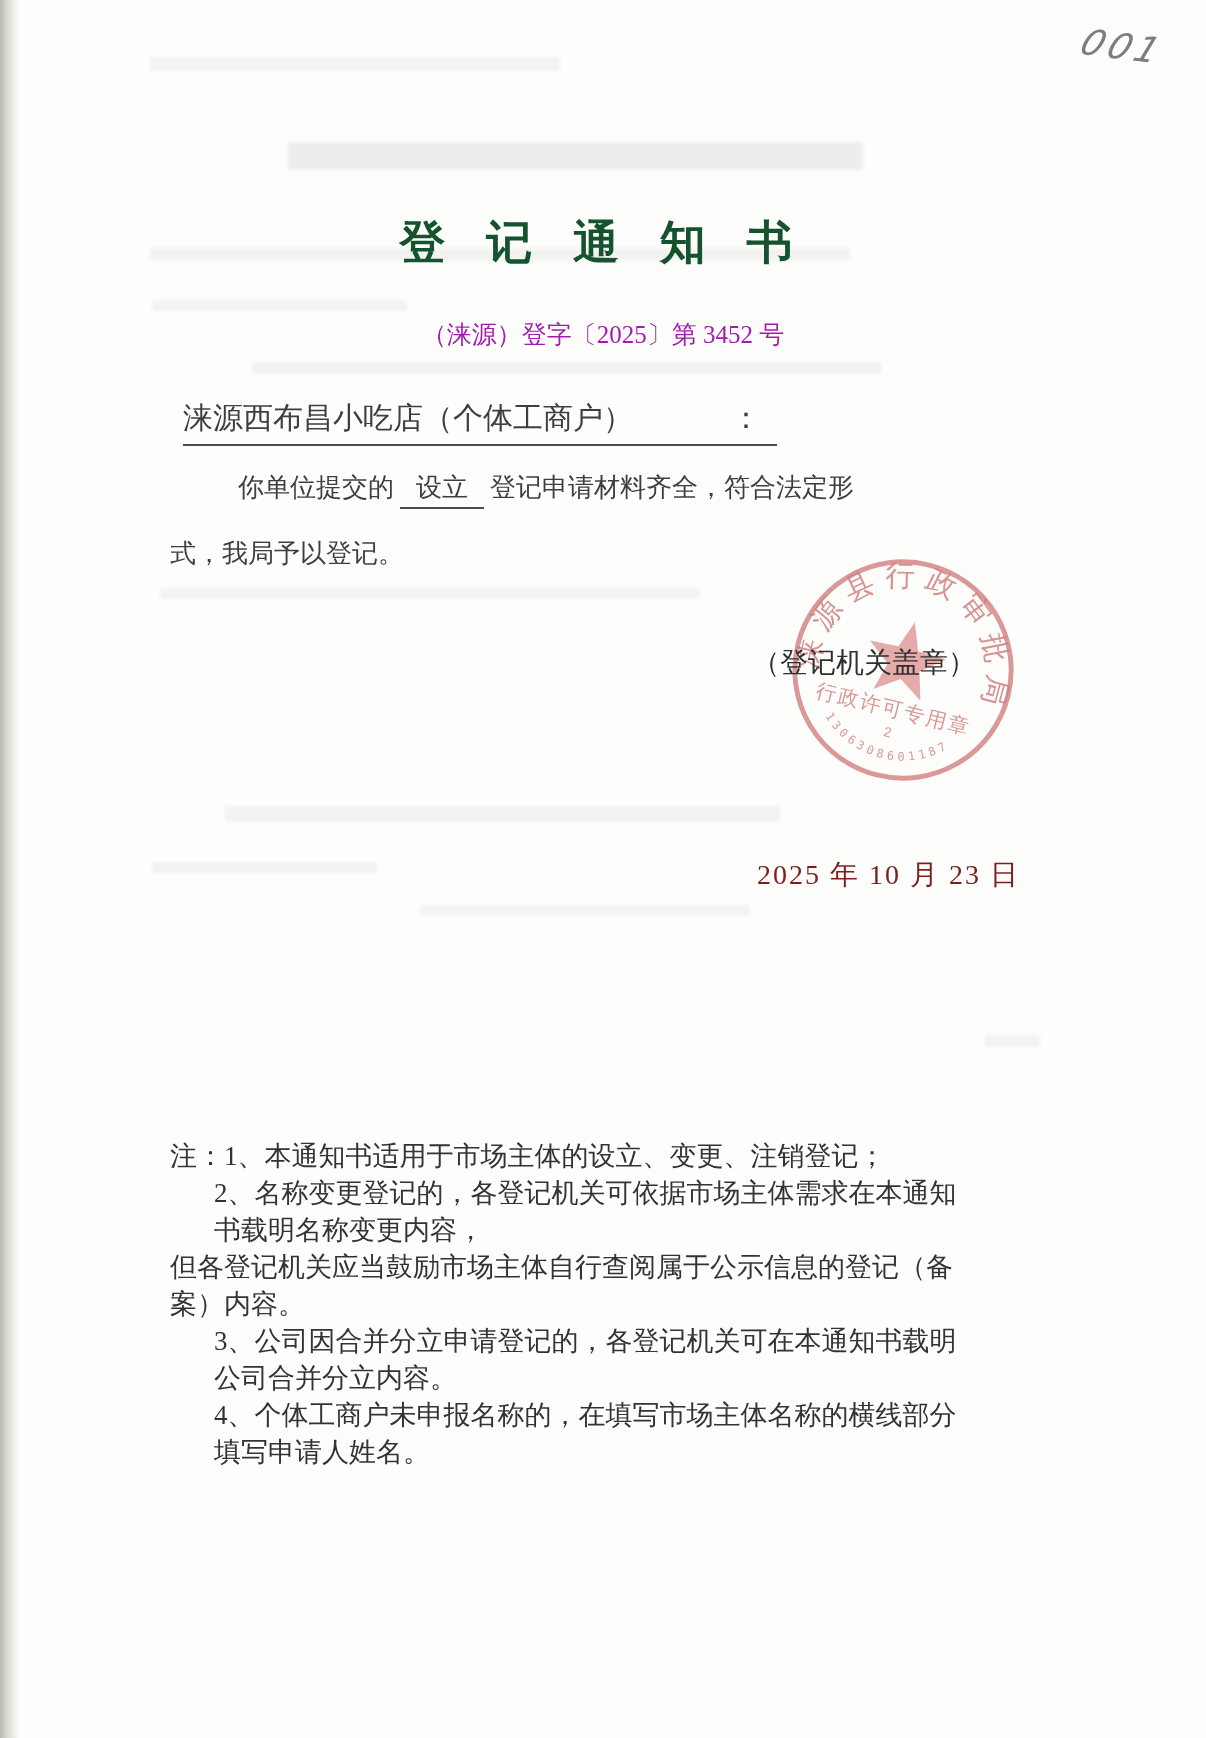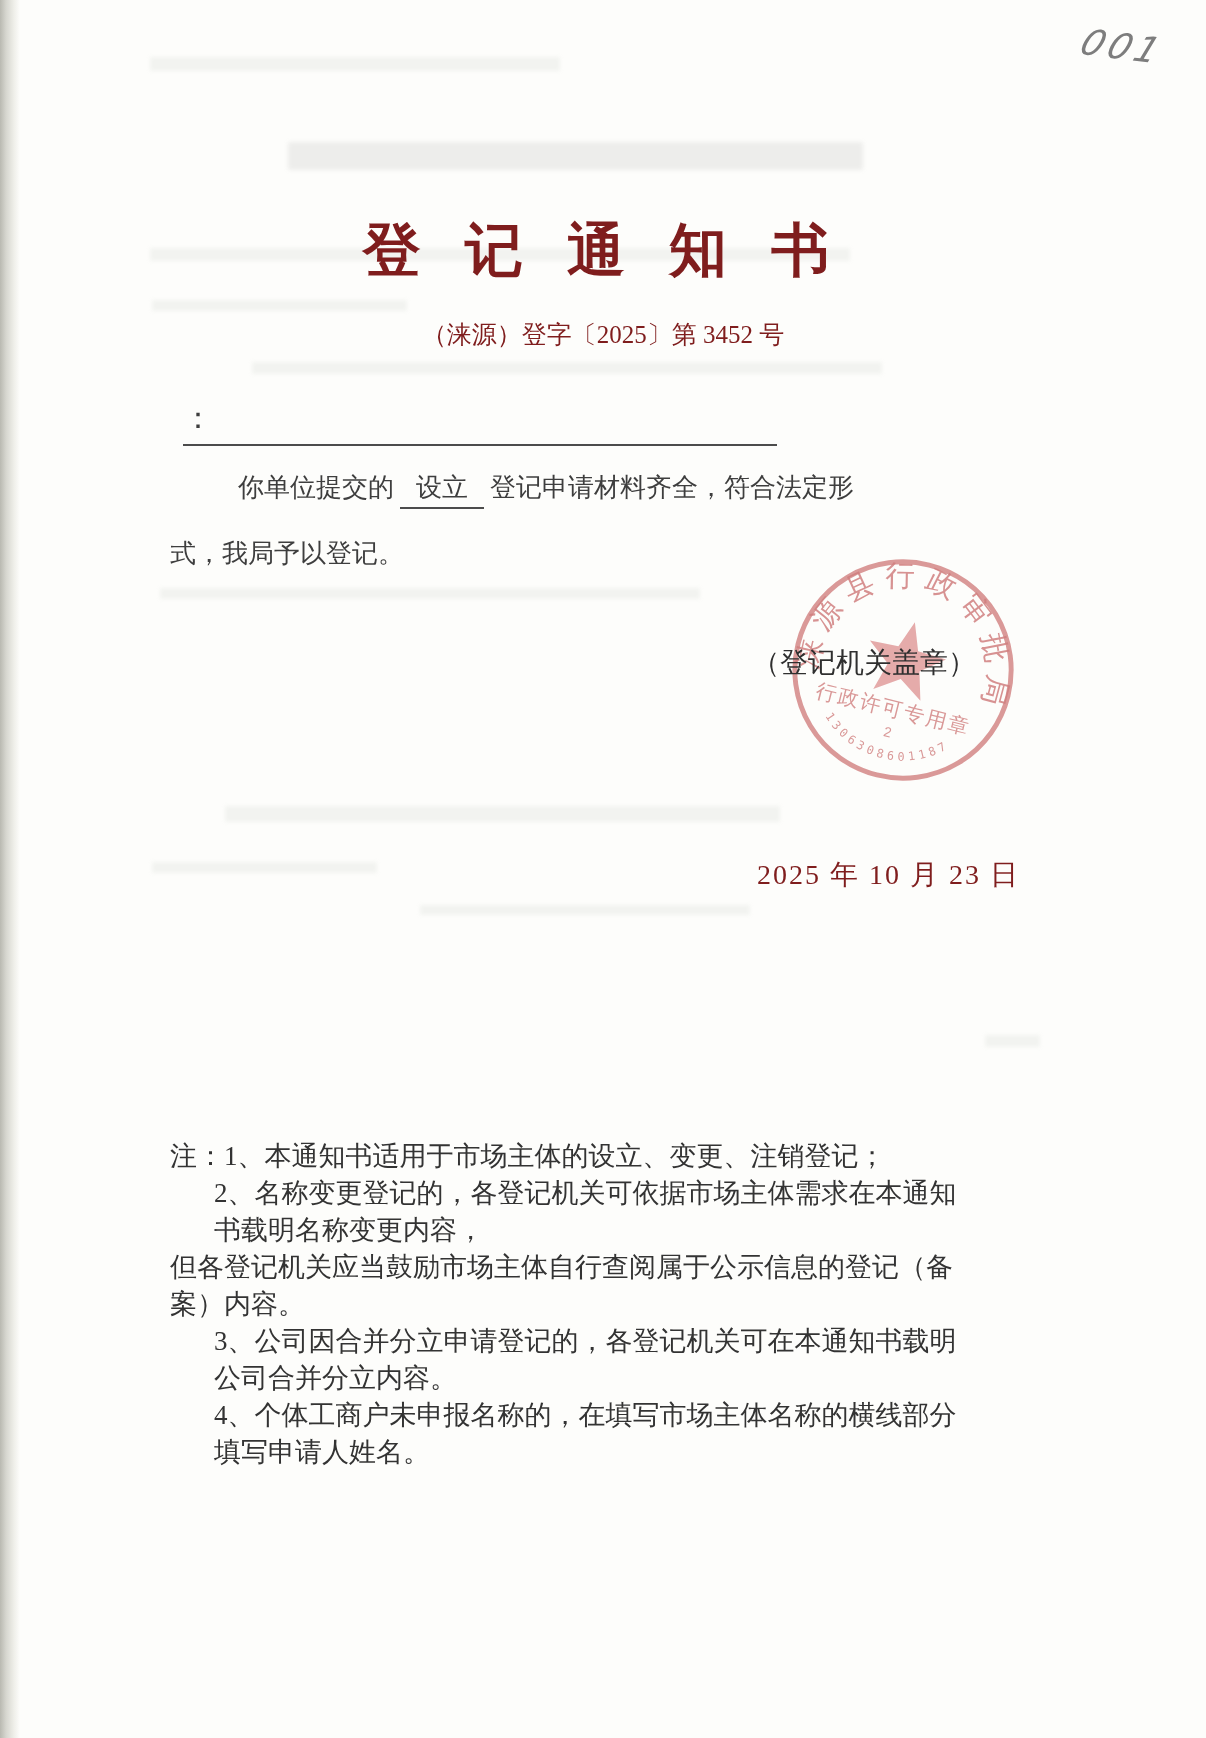--- a/index.html
+++ b/index.html
@@ -36,29 +36,29 @@
     font-style:italic;
     font-size:36px;color:#7d7d7d;
     transform:rotate(7deg) skewX(-14deg);
     letter-spacing:4px;
   }
   .title{
     position:absolute;left:0;right:0;top:212px;
     text-align:center;
     font-family:"Liberation Sans", sans-serif;
     font-weight:bold;
-    font-size:58px;
+    font-size:46px;
     letter-spacing:14px;
-    color:#7f1d1d;
+    color:#14532d;
   }
   .doc-number{
     position:absolute;left:0;right:0;top:318px;
     text-align:center;
     font-size:25px;
-    color:#7f1d1d;
+    color:#a21caf;
   }
   .recipient-line{
     position:absolute;left:183px;top:398px;
     width:594px;height:46px;
     border-bottom:2px solid #4c4c4c;
     display:flex;justify-content:space-between;align-items:flex-start;
     font-size:30px;color:#3e3e3e;
   }
   .recipient-line .colon{padding-right:16px;}
   .body-line{position:absolute;font-size:26px;color:#3e3e3e;white-space:nowrap;}
@@ -107,20 +107,21 @@
   <div class="ghost" style="left:420px;top:905px;width:330px;height:10px;"></div>
   <div class="ghost" style="left:985px;top:1035px;width:55px;height:12px;"></div>
 
   <div class="handwritten">001</div>
 
   <div class="title">登 记 通 知 书</div>
 
   <div class="doc-number">（涞源）登字〔2025〕第 3452 号</div>
 
   <div class="recipient-line">
+    <span>涞源西布昌小吃店（个体工商户）</span>
     <span class="colon">：</span>
   </div>
 
   <div class="body-line body-line1">
     <span>你单位提交的</span><span class="underlined-type">设立</span><span>登记申请材料齐全，符合法定形</span>
   </div>
   <div class="body-line body-line2">式，我局予以登记。</div>
 
   <svg class="stamp" viewBox="0 0 240 240">
     <circle cx="120" cy="120" r="110" fill="none" stroke="#c96a6a" stroke-width="5" opacity="0.8"></circle>

